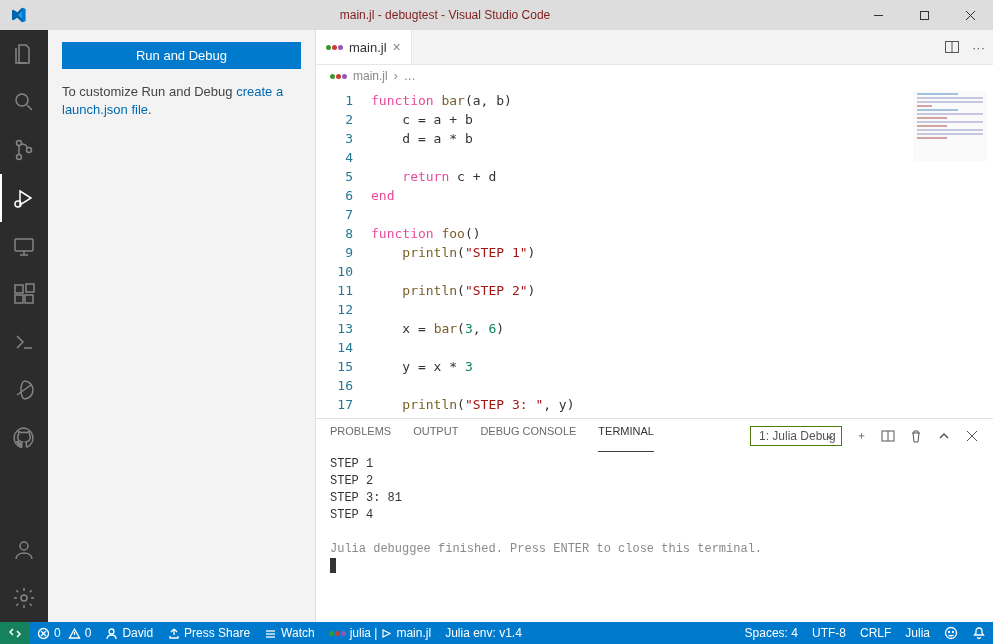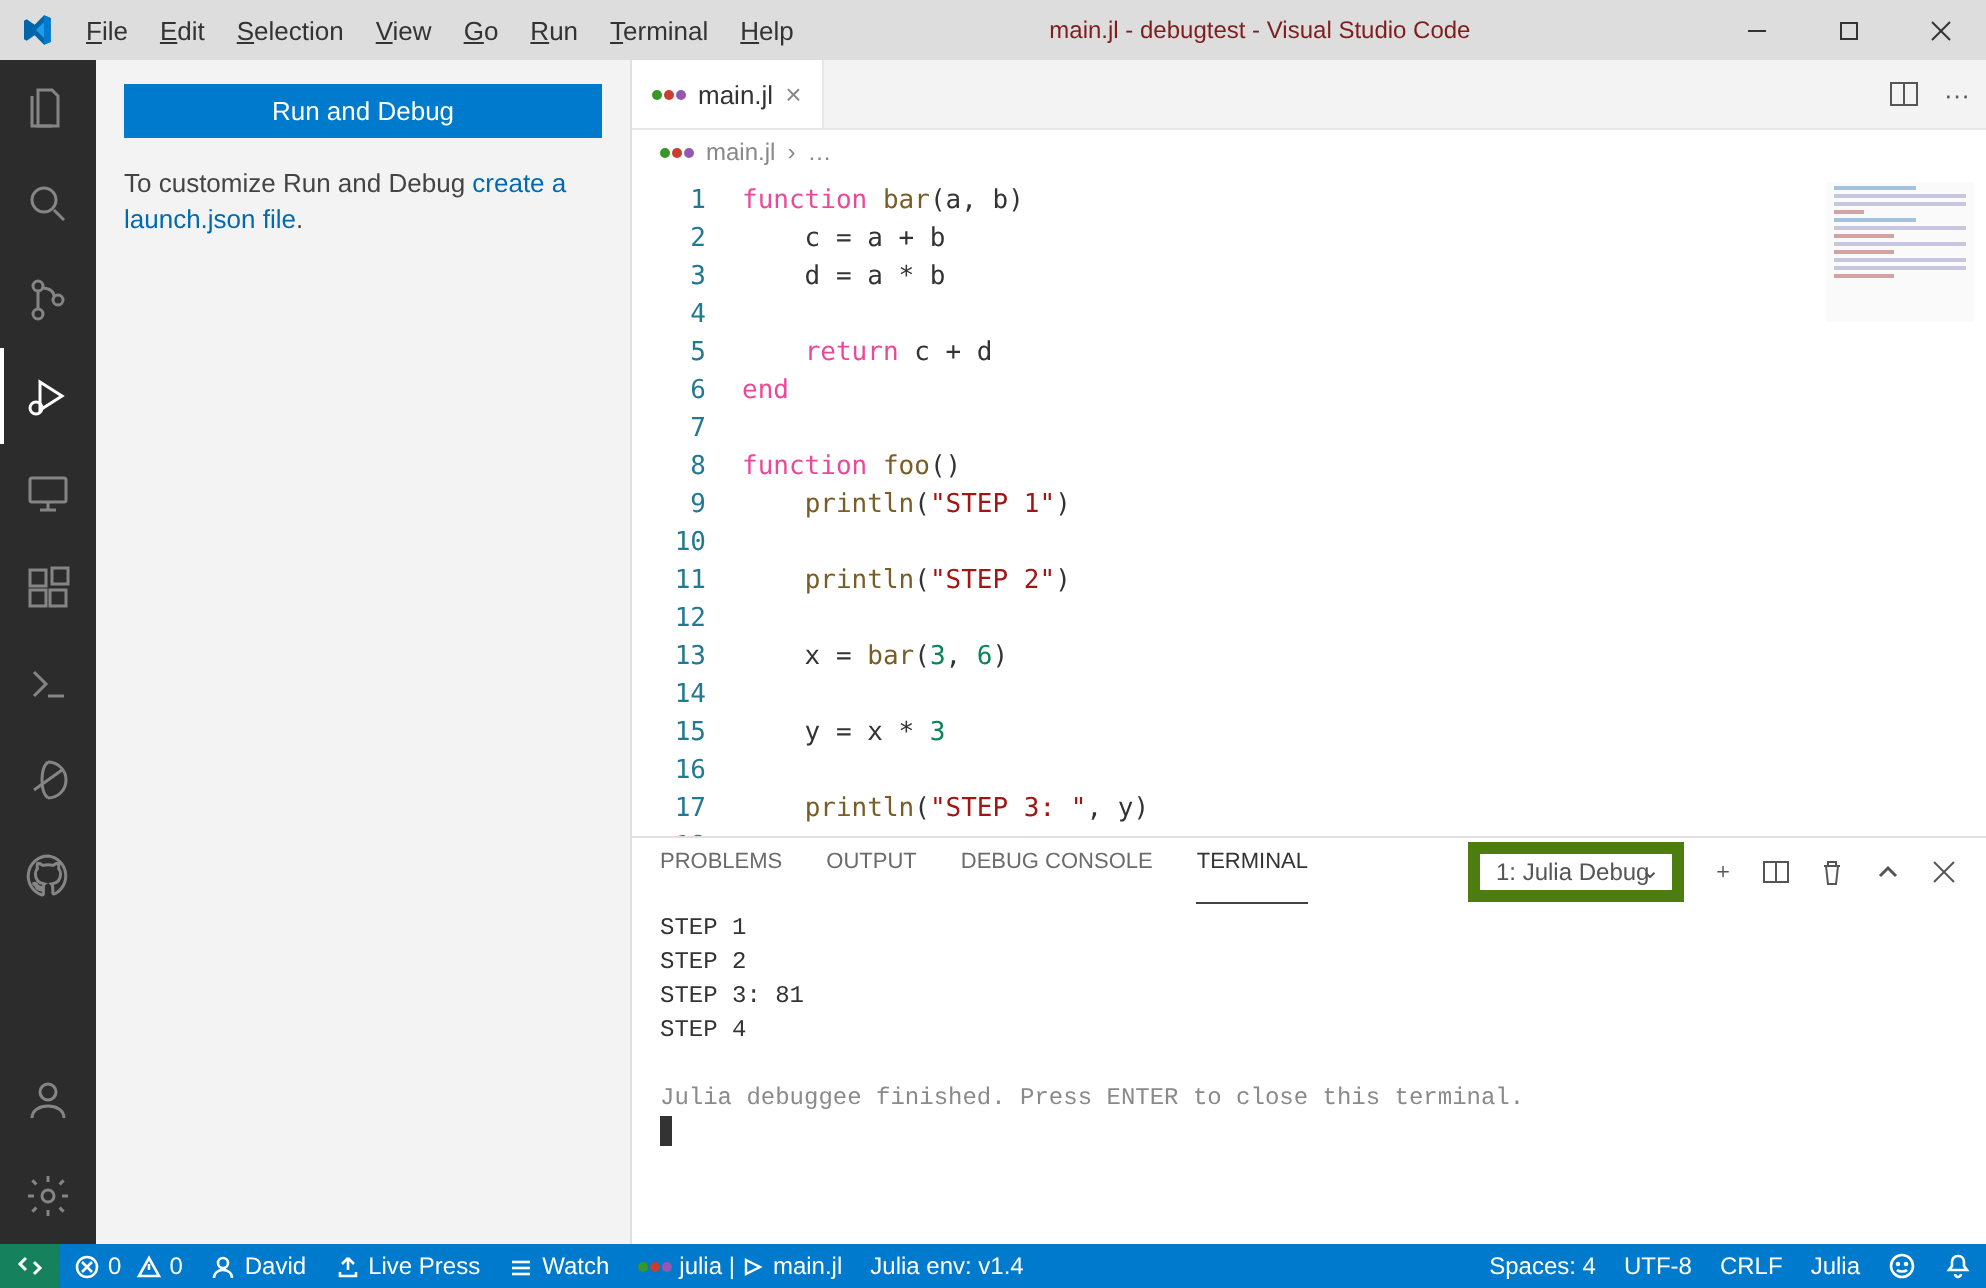--- a/index.html
+++ b/index.html
@@ -40,21 +40,21 @@
 .minimap .mm-line.b{ background:#8bb3d8; width:55%; }
 .kw { color:#ec4899; }
 .fn { color:#795e26; }
 .str { color:#a31515; }
 .num { color:#098658; }
 .panel { height:204px; border-top:1px solid #e0e0e0; background:#fff; display:flex; flex-direction:column; }
 .panel-tabs { display:flex; height:33px; padding:0 14px; gap:22px; font-size:11px; color:#6b6b6b; }
 .panel-tabs .pt { padding:6px 0; cursor:pointer; }
 .panel-tabs .pt.active { color:#333; border-bottom:1px solid #424242; }
 .panel-tabs .right { margin-left:auto; display:flex; align-items:center; gap:14px; color:#555; }
-.panel-tabs .dropdown { border:6px solid #4d7c0f; padding:2px 20px 2px 8px; font-size:12px; position:relative; width:108px; overflow:hidden; white-space:nowrap; }
+.panel-tabs .dropdown { border:1px solid #4d7c0f; padding:2px 20px 2px 8px; font-size:12px; position:relative; width:92px; overflow:hidden; white-space:nowrap; }
 .panel-tabs .dropdown::after { content:"⌄"; position:absolute; right:6px; top:1px; }
 .panel-body { flex:1; padding:4px 14px; font-family:Liberation Mono, monospace; font-size:12px; color:#333; line-height:17px; white-space:pre; position:relative;}
 .panel-body .faint { color:#8a8a8a; }
 .cursor { display:inline-block; width:6px; height:15px; background:#333; vertical-align:text-bottom; }
 .statusbar { height:22px; background:#007acc; color:#fff; display:flex; align-items:center; font-size:12px; }
 .statusbar .sb-item { padding:0 7px; display:flex; align-items:center; gap:4px; height:100%; }
 .statusbar .sb-item.remote { background:#16825d; padding:0 8px; }
 .statusbar .right { margin-left:auto; display:flex; }
 svg { display:block; }
 .julia-dots { display:flex; gap:1px;}
@@ -64,30 +64,20 @@
 </head>
 <body>
 
 <div class="titlebar">
   <div class="logo">
     <svg width="16" height="16" viewBox="0 0 24 24">
         <path fill="#0065a9" d="M23 3l-5-2-7 7-6-4-2 1v14l2 1 6-4 7 7 5-2z"></path>
         <path fill="#007acc" d="M18 1l5 2v18l-5 2V1z"></path>
         <path fill="#1f9cf0" d="M18 6v12l-6-6z"></path>
       </svg>
-  </div>
-  <div class="menus">
-    <span><u>F</u>ile</span>
-    <span><u>E</u>dit</span>
-    <span><u>S</u>election</span>
-    <span><u>V</u>iew</span>
-    <span><u>G</u>o</span>
-    <span><u>R</u>un</span>
-    <span><u>T</u>erminal</span>
-    <span><u>H</u>elp</span>
   </div>
   <div class="title">main.jl - debugtest - Visual Studio Code</div>
   <div class="winctrl">
     <div>
         <svg width="11" height="11">
           <line x1="1" y1="5.5" x2="10" y2="5.5" stroke="#333" stroke-width="1"></line>
         </svg>
       </div>
     <div>
         <svg width="11" height="11">
@@ -331,21 +321,21 @@
       <svg width="13" height="13" fill="none" stroke="#fff" stroke-width="1.3">
         <circle cx="6.5" cy="4.5" r="2.5"></circle>
         <path d="M2 12c0-2.5 2-4 4.5-4s4.5 1.5 4.5 4"></path>
       </svg>
       <span>David</span>
     </div>
   <div class="sb-item">
       <svg width="13" height="13" fill="none" stroke="#fff" stroke-width="1.3">
         <path d="M7 2v6M7 2l-3 3M7 2l3 3M3 9v2h8V9"></path>
       </svg>
-      <span>Live Press</span>
+      <span>Press Share</span>
     </div>
   <div class="sb-item">
       <svg width="13" height="13" fill="none" stroke="#fff" stroke-width="1.3">
         <line x1="2" y1="4" x2="11" y2="4"></line>
         <line x1="2" y1="7" x2="11" y2="7"></line>
         <line x1="2" y1="10" x2="11" y2="10"></line>
       </svg>
       <span>Watch</span>
     </div>
   <div class="sb-item">

